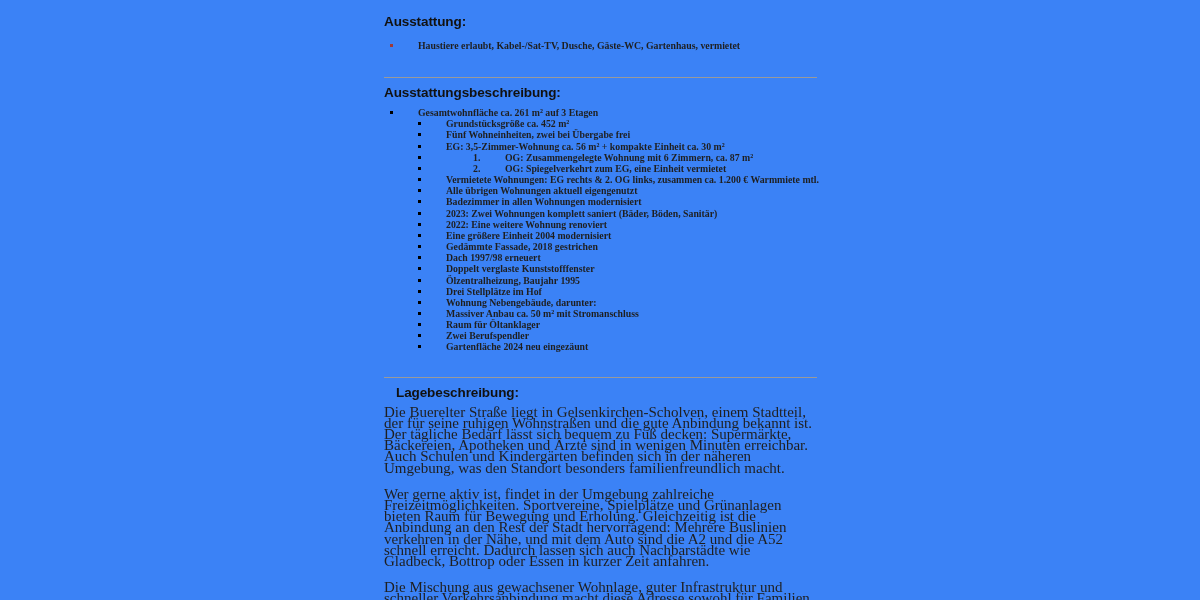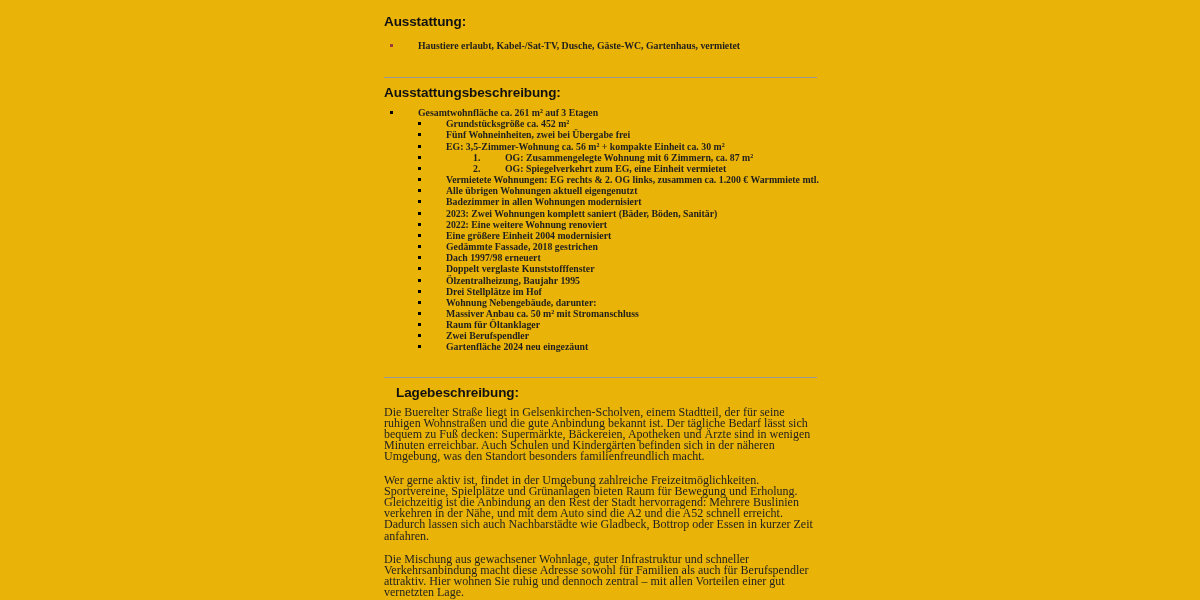--- a/index.html
+++ b/index.html
@@ -1,20 +1,20 @@
 <!DOCTYPE html>
 <html><head>
 <meta charset="utf-8">
 <style>
   html, body { margin: 0; padding: 0; background: #ffffff; }
   .canvas {
     position: relative;
     width: 1200px;
     height: 600px;
-    background: #eab308;
+    background: #3b82f6;
     overflow: hidden;
     font-family: "Liberation Serif", serif;
     color: #1f1f1f;
   }
   .page {
     position: absolute;
     left: 384px;
     top: 0;
     width: 433px;
   }
@@ -62,21 +62,21 @@
   .row.plain .bullet { left: 34px; }
   
   .row.numbered { padding-left: 121px; }
   .row.numbered .bullet { left: 34px; }
   .row .num { position: absolute; left: 89px; }
   .num:empty { display: none; }
   
   .row.feature { padding-left: 34px; }
   .row.feature .bullet { left: 6px; background: #9e3a38; }
   .para {
-    font-size: 12px;
+    font-size: 15px;
     line-height: 11.2px;
     width: 430px;
     color: #1f1f1f;
   }
   .p1 { margin-top: 6px; }
   .p2 { margin-top: 11px; }
   .p3 { margin-top: 11px; }
 </style>
 </head>
 <body>

